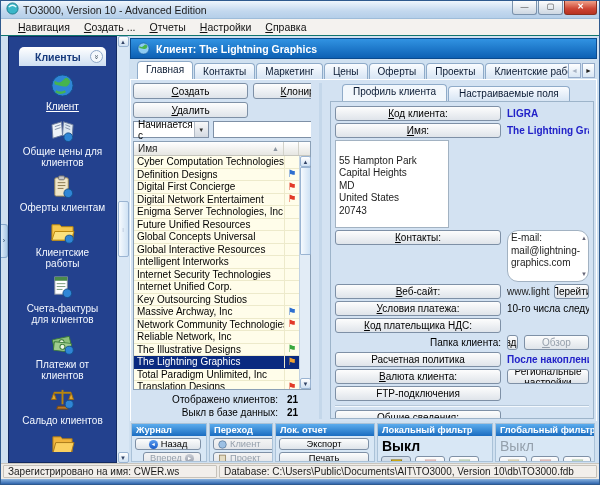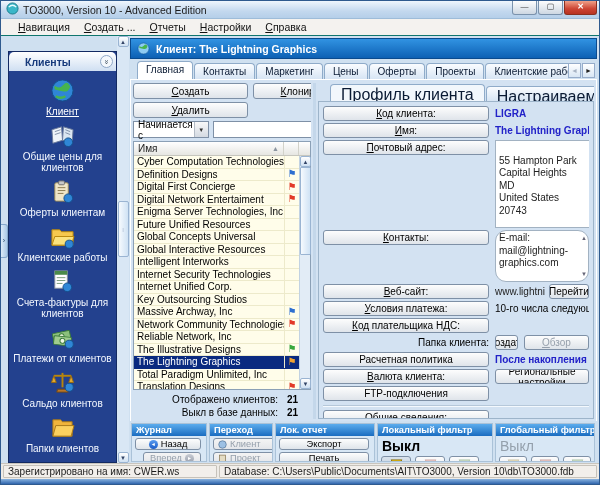--- a/index.html
+++ b/index.html
@@ -28,21 +28,21 @@
   
   .body { flex:1; min-height:0; display:flex; }
 
   .left-frame { width:7px; flex:none; background:#cfe0f0; position:relative; }
   .collapse-handle { position:absolute; top:44%; left:0; width:7px; height:34px; font-size:7px; color:#246;
                      background:linear-gradient(90deg,#dcebf8,#aac8e6); border:1px solid #86a8cc; border-left:none;
                      border-radius:0 3px 3px 0; display:flex; align-items:center; justify-content:center; }
 
   
   .sidebar { width:121px; flex:none; display:flex; }
-  .side-nav { flex:1; background:#23418e; border:1px solid #132a62; display:flex; flex-direction:column; padding:0; min-width:0;margin-top:15px; }
+  .side-nav { flex:1; background:#23418e; border:1px solid #132a62; display:flex; flex-direction:column; padding:10px; min-width:0; }
   .side-header { height:19px; flex:none; display:flex; align-items:center; justify-content:space-between;
                  padding:0 3px 0 16px; border-radius:5px 5px 0 0;
                  background:linear-gradient(#ffffff,#cfdff2); font-weight:bold; font-size:10.5px; color:#173a7c; }
   .chevron-btn { width:13px; height:13px; border:1px solid #8fa8c8; border-radius:50%; background:#f4f8fc;
                  font-size:8px; color:#345; display:flex; align-items:center; justify-content:center; }
   .chevron-btn b { transform:rotate(90deg); font-weight:normal; line-height:0; }
   .side-items { flex:1; display:flex; flex-direction:column; align-items:center; gap:6px; padding-top:7px; overflow:hidden; }
   .side-item { display:flex; flex-direction:column; align-items:center; gap:1px; color:#f4f8ff;
                font-size:10px; line-height:11px; text-align:center; cursor:default; }
   .side-item svg { width:25px; height:25px; }
@@ -65,21 +65,21 @@
   .tabstrip { height:20px; flex:none; display:flex; align-items:flex-end; padding:2px 2px 0 7px; }
   .tabs-wrap { flex:1; display:flex; gap:1px; overflow:hidden; align-items:flex-end; height:100%; min-width:0; }
   .tab { height:16px; padding:2px 8px 0; white-space:nowrap; font-size:10px; color:#0a1a33;
          background:linear-gradient(#fafcff,#d7e5f4); border:1px solid #8fabc9; border-bottom:none; border-radius:4px 4px 0 0; }
   .tab.active { background:#fff; height:18px; z-index:2; }
   .tab-scrolls { display:flex; gap:1px; margin-bottom:1px; }
   .tsb { width:13px; height:15px; border:1px solid #96accA; background:linear-gradient(#ffffff,#d8e6f4);
          font-size:7px; color:#222; display:flex; align-items:center; justify-content:center; }
   .tsb.disabled { color:#a8b4c4; }
 
-  .content { flex:1; min-height:0; display:flex; gap:2px; padding:3px 2px 2px 2px;
+  .content { flex:1; min-height:0; display:flex; gap:8px; padding:3px 2px 2px 2px;
              background:#d3e2f2; border:1px solid #fff; border-bottom:none; }
 
   
   .list-panel { width:178px; flex:none; display:flex; flex-direction:column; overflow:hidden; }
   .btn-row { display:flex; gap:5px; margin-bottom:3px; flex:none; }
   .pbtn { height:16px; border:1px solid #7e90a6; border-radius:3px; color:#000;
           background:linear-gradient(#fdfdfd,#dfe4ea); font-size:10px;
           display:flex; align-items:center; justify-content:center; overflow:hidden; }
   .pbtn .fl, .fieldbtn .fl { display:block; white-space:nowrap; }
   .fl::first-letter { text-decoration:underline; }
@@ -114,21 +114,21 @@
   .vspacer { flex:1; }
   .list-footer { flex:none; padding:3px 13px 0 0; }
   .lf-row { display:flex; justify-content:flex-end; gap:6px; font-size:10px; line-height:13px; color:#000; }
   .lf-val { font-weight:bold; min-width:14px; text-align:right; }
 
   .splitter { width:3px; flex:none; background:#c4d7ea; }
 
   
   .profile-panel { flex:1; min-width:0; display:flex; flex-direction:column; overflow:hidden; }
   .subtabs { height:18px; flex:none; display:flex; gap:1px; align-items:flex-end; padding-left:12px; }
-  .subtab { height:15px; padding:1px 10px 0; font-size:16px; color:#0a1a33; white-space:nowrap;
+  .subtab { height:15px; padding:1px 10px 0; font-size:10px; color:#0a1a33; white-space:nowrap;
             background:linear-gradient(#fafcff,#d7e5f4); border:1px solid #8fabc9; border-bottom:none; border-radius:4px 4px 0 0; }
   .subtab.active { background:#f2f7fc; height:17px; }
   .fields { flex:1; min-height:0; display:flex; flex-direction:column; padding:4px 4px 2px 4px;
             border:1px solid #9db4ca; background:#d3e2f2; overflow:hidden; }
   .frow { display:flex; gap:6px; margin-bottom:2px; align-items:flex-start; flex:none; }
   .fieldbtn { width:166px; flex:none; height:15px; border:1px solid #7e90a6; border-radius:3px;
               background:linear-gradient(#fdfdfd,#dfe4ea); font-size:10px; color:#000;
               display:flex; align-items:center; justify-content:center; overflow:hidden; }
   .fval { flex:1; min-width:0; font-size:10px; padding-top:2px; white-space:nowrap; overflow:hidden; }
   .bluval { color:#2222c8; font-weight:bold; }
@@ -471,23 +471,20 @@
                 </button>
               <span class="fval bluval">LIGRA</span>
             </div>
             <div class="frow">
               <button class="fieldbtn">
                   <span class="fl">Имя:</span>
                 </button>
               <span class="fval bluval">The Lightning Graphics</span>
             </div>
             <div class="frow addr-row">
-              <button class="fieldbtn">
-                  <span class="fl">Почтовый адрес:</span>
-                </button>
               <div class="fval">
                 <div class="whitebox addr-box">
                   <span>55 Hampton Park
 Capital Heights
 MD
 United States
 20743</span>
                   
                   
                 </div>

